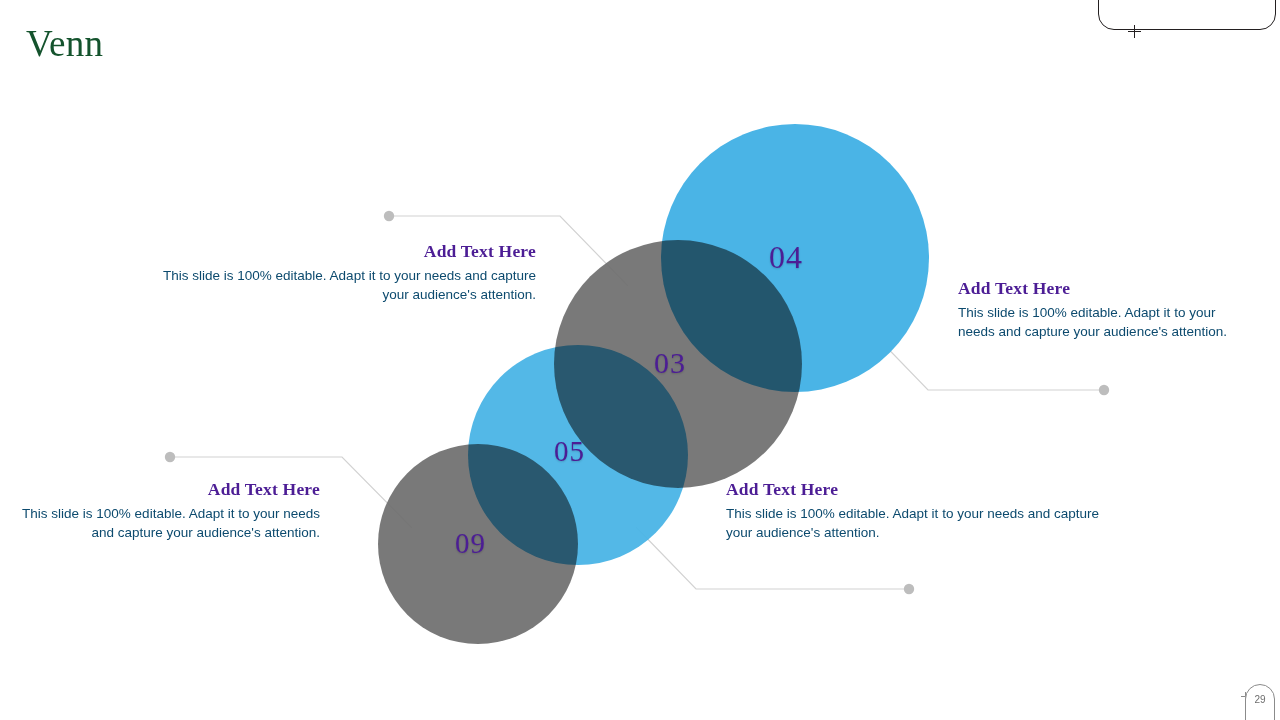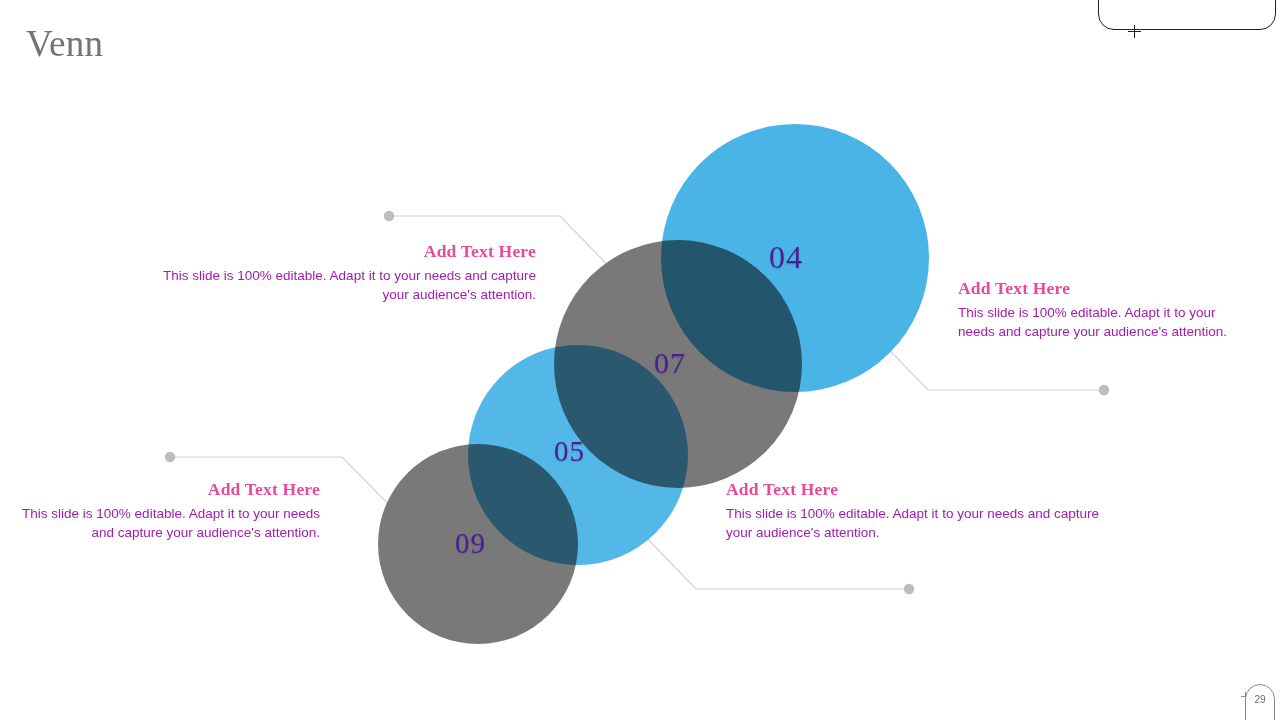--- a/index.html
+++ b/index.html
@@ -17,21 +17,21 @@
   }
 
   
   .slide-title {
     position: absolute;
     left: 26px;
     top: 22px;
     font-family: "Liberation Serif", serif;
     font-size: 37px;
     line-height: 44px;
-    color: #737373;
+    color: #14532d;
     letter-spacing: 0.3px;
     white-space: nowrap;
   }
 
   
   .corner-shape {
     position: absolute;
     left: 1098px;
     top: -28px;
     width: 178px;
@@ -113,29 +113,29 @@
   .n03 { left: 654px; top: 346px; font-size: 30px; }
   .n04 { left: 769px; top: 239px; font-size: 32px; }
 
   
   .callout { position: absolute; }
   .callout-title {
     font-family: "Liberation Serif", serif;
     font-weight: bold;
     font-size: 17.5px;
     line-height: 22px;
-    color: #ec4899;
+    color: #4c1d95;
     letter-spacing: 0.2px;
     margin-bottom: 5px;
   }
   .callout-body {
     font-family: "Liberation Sans", sans-serif;
     font-size: 13.5px;
     line-height: 18.5px;
-    color: #a21caf;
+    color: #0c4a6e;
   }
   .align-right { text-align: right; }
   .align-left  { text-align: left; }
 
   .callout-tl { left: 136px; top: 240px; width: 400px; }
   .callout-tr { left: 958px; top: 277px; width: 282px; }
   .callout-bl { left: 20px;  top: 478px; width: 300px; }
   .callout-br { left: 726px; top: 478px; width: 400px; }
 </style>
 </head>
@@ -165,21 +165,21 @@
     <g style="isolation:isolate">
       <circle cx="795" cy="258" r="134" fill="#4AB4E6"></circle>
       <circle cx="678" cy="364" r="124" fill="#6E6E6E" style="mix-blend-mode:multiply" opacity="0.92"></circle>
       <circle cx="578" cy="455" r="110" fill="#4AB4E6" style="mix-blend-mode:multiply" opacity="0.95"></circle>
       <circle cx="478" cy="544" r="100" fill="#6E6E6E" style="mix-blend-mode:multiply" opacity="0.92"></circle>
     </g>
   </svg>
 
   <div class="venn-number n01">09</div>
   <div class="venn-number n02">05</div>
-  <div class="venn-number n03">07</div>
+  <div class="venn-number n03">03</div>
   <div class="venn-number n04">04</div>
 </div>
 
 <div class="callout callout-tl align-right">
   <div class="callout-title">Add Text Here</div>
   <div class="callout-body">This slide is 100% editable. Adapt it to your needs and capture your audience's attention.</div>
 </div>
 
 <div class="callout callout-tr align-left">
   <div class="callout-title">Add Text Here</div>

